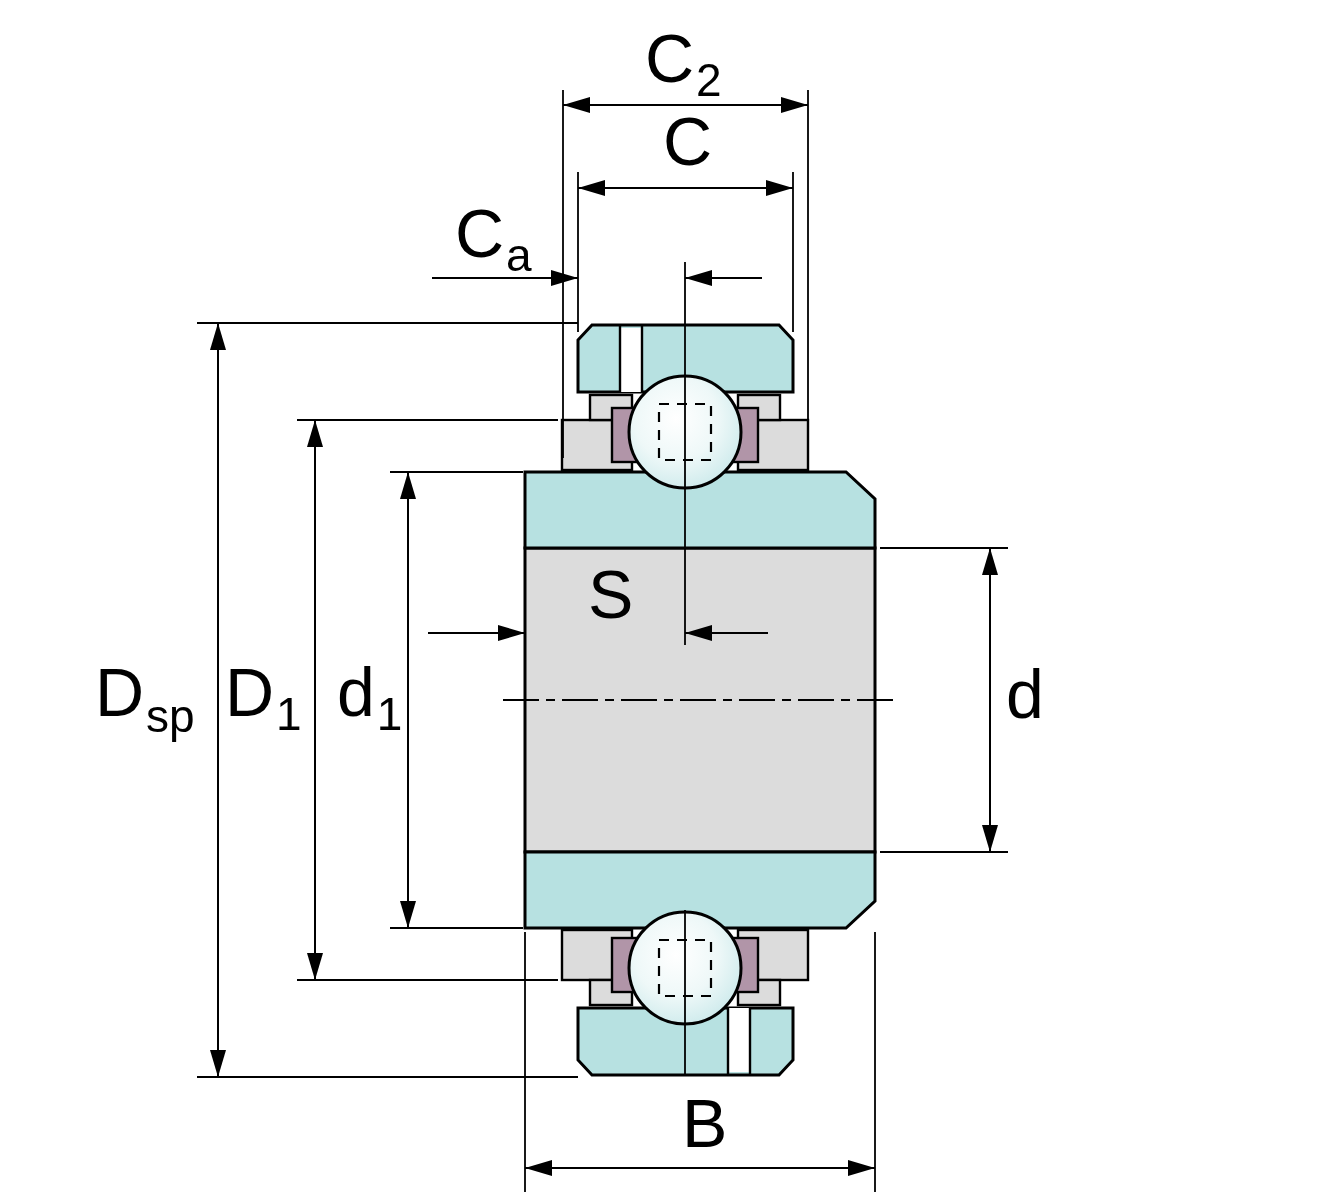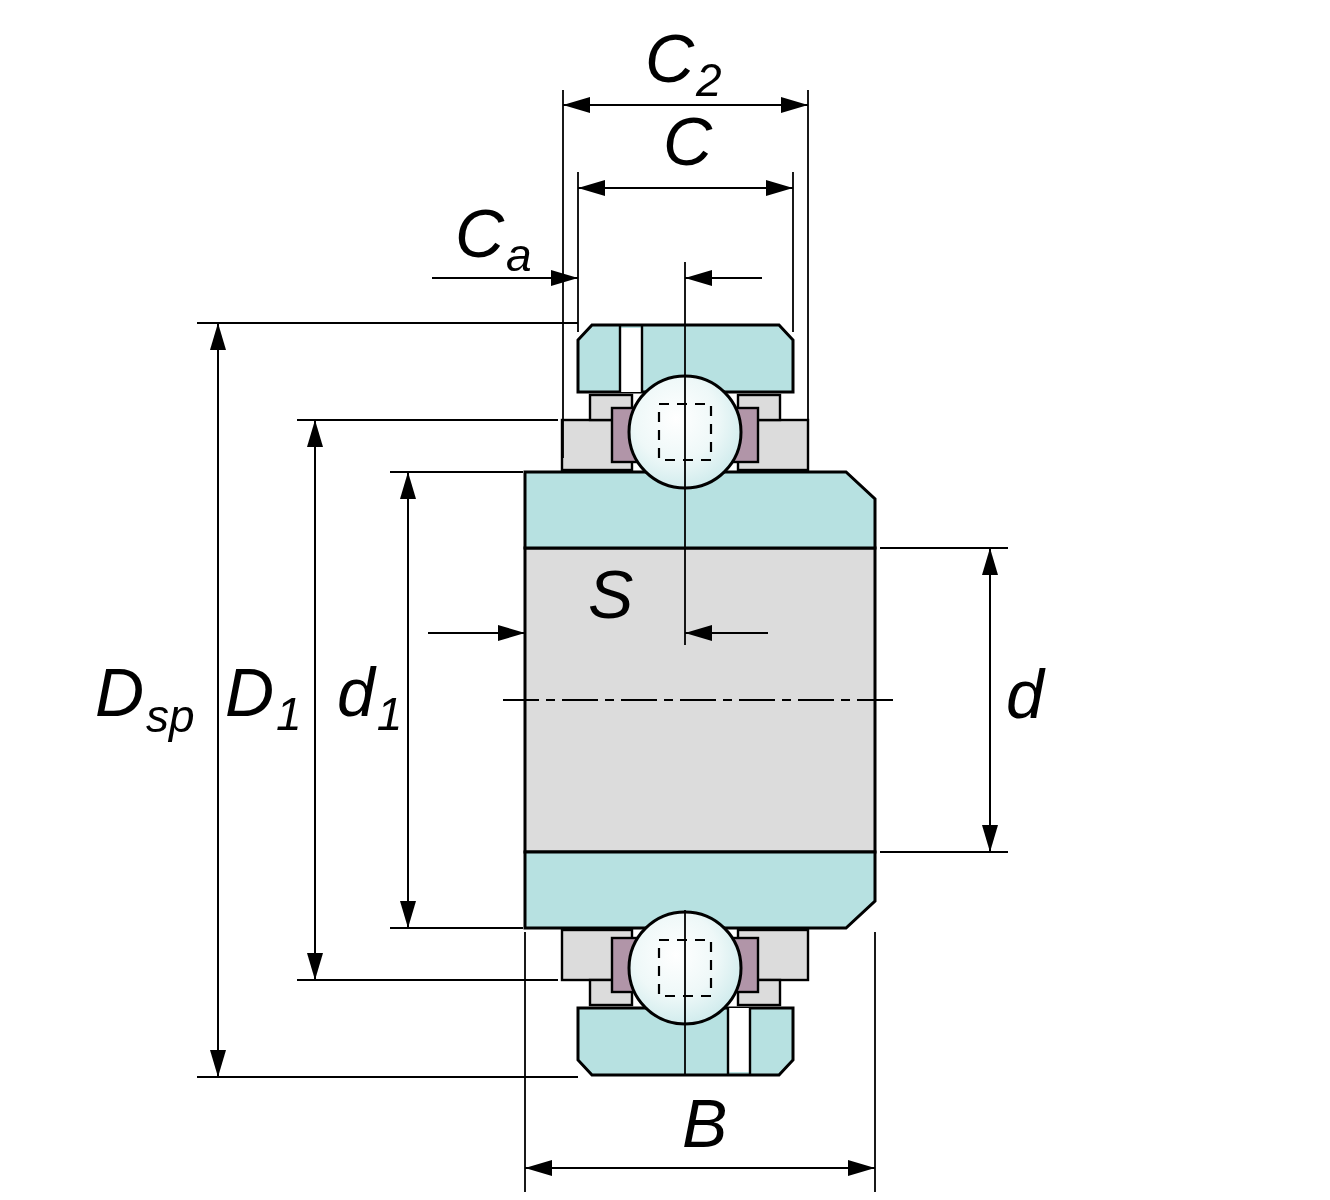--- a/index.html
+++ b/index.html
@@ -8,21 +8,21 @@
     --seal_purple: #b195a8;
     --line_black: #000000;
     --background: #ffffff;
   }
   html, body { margin: 0; padding: 0; }
   body {
     width: 1330px; height: 1200px;
     background: var(--background);
     font-family: "Liberation Sans", sans-serif;
   }
-  .stage { position: relative; width: 1096px; height: 1200px; background: var(--background); font-style: italic; }
+  .stage { position: relative; width: 1096px; height: 1200px; background: var(--background); }
   svg { display: block; }
 
   .part-outline { stroke: var(--line_black); stroke-width: 3; stroke-linejoin: miter; }
   .part-outline-thin { stroke: var(--line_black); stroke-width: 2.4; stroke-linejoin: miter; }
   .fill-teal  { fill: var(--part_teal); }
   .fill-gray  { fill: var(--part_gray); }
   .fill-seal  { fill: var(--seal_purple); }
   .fill-white { fill: #ffffff; }
   .groove-line { stroke: var(--line_black); stroke-width: 2.4; fill: none; }
 

